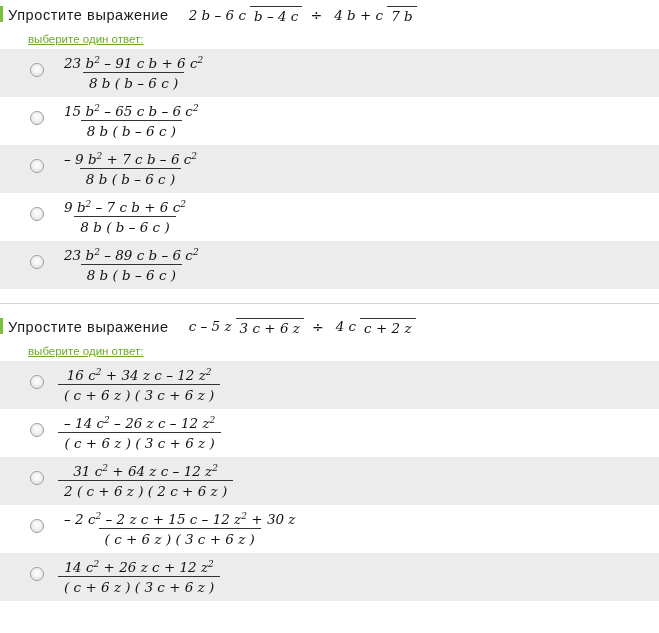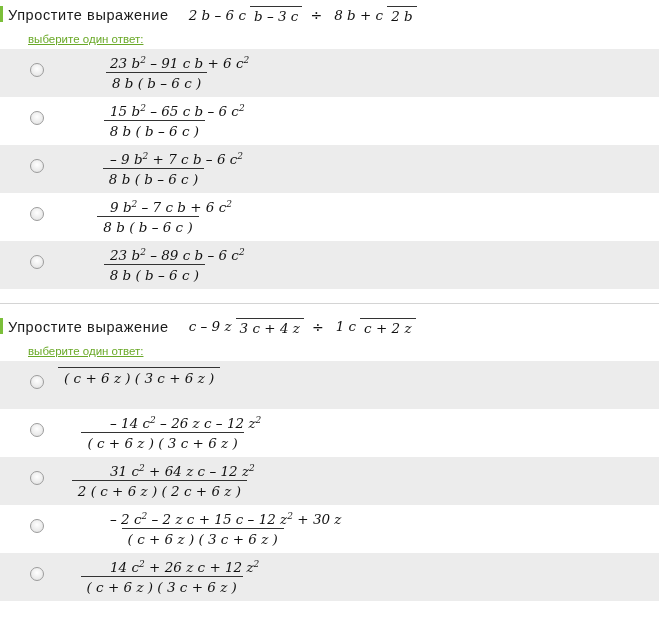--- a/index.html
+++ b/index.html
@@ -109,21 +109,20 @@
     color: #111;
   }
   .afrac {
     display: inline-flex;
     flex-direction: column;
     align-items: center;
   }
   .afrac .anum {
     padding: 0 6px 1px 6px;
     white-space: nowrap;
-    margin-left: 46px;
   }
   .afrac .aden {
     border-top: 1px solid #333;
     padding: 2px 6px 0 6px;
     white-space: nowrap;
   }
   sup {
     font-size: 9px;
     vertical-align: super;
     line-height: 0;
@@ -138,26 +137,26 @@
 </head>
 <body>
 
 <div class="question-block">
   <div class="q-header">
     <span class="q-marker"></span>
     <span class="q-title">Упростите  выражение</span>
     <span class="math mrow">
       <span class="frac">
         <span class="num">2 b – 6 c</span>
-        <span class="den">b – 3 c</span>
+        <span class="den">b – 4 c</span>
       </span>
       <span class="op">÷</span>
       <span class="frac">
-        <span class="num">8 b + c</span>
-        <span class="den">2 b</span>
+        <span class="num">4 b + c</span>
+        <span class="den">7 b</span>
       </span>
     </span>
   </div>
 
   <div class="hint">выберите один ответ:</div>
 
   <div class="answers">
     <div class="answer-row shaded">
       <span class="radio"></span>
       <span class="answer-math">
@@ -208,38 +207,39 @@
 
 <hr class="divider">
 
 <div class="question-block">
   <div class="spacer-top"></div>
   <div class="q-header">
     <span class="q-marker"></span>
     <span class="q-title">Упростите  выражение</span>
     <span class="math mrow">
       <span class="frac">
-        <span class="num">c – 9 z</span>
-        <span class="den">3 c + 4 z</span>
+        <span class="num">c – 5 z</span>
+        <span class="den">3 c + 6 z</span>
       </span>
       <span class="op">÷</span>
       <span class="frac">
-        <span class="num">1 c</span>
+        <span class="num">4 c</span>
         <span class="den">c + 2 z</span>
       </span>
     </span>
   </div>
 
   <div class="hint">выберите один ответ:</div>
 
   <div class="answers">
     <div class="answer-row shaded">
       <span class="radio"></span>
       <span class="answer-math">
         <span class="afrac">
+          <span class="anum">16 c<sup>2</sup> + 34 z c – 12 z<sup>2</sup></span>
           <span class="aden">( c + 6 z )  ( 3 c + 6 z )</span>
         </span>
       </span>
     </div>
     <div class="answer-row">
       <span class="radio"></span>
       <span class="answer-math">
         <span class="afrac">
           <span class="anum">– 14 c<sup>2</sup> – 26 z c – 12 z<sup>2</sup></span>
           <span class="aden">( c + 6 z )  ( 3 c + 6 z )</span>

